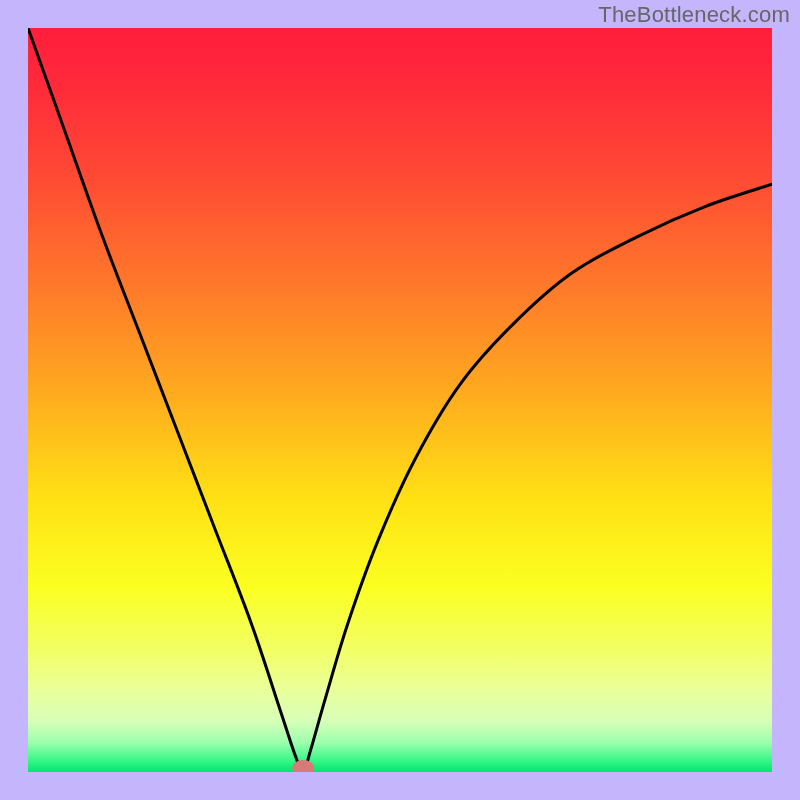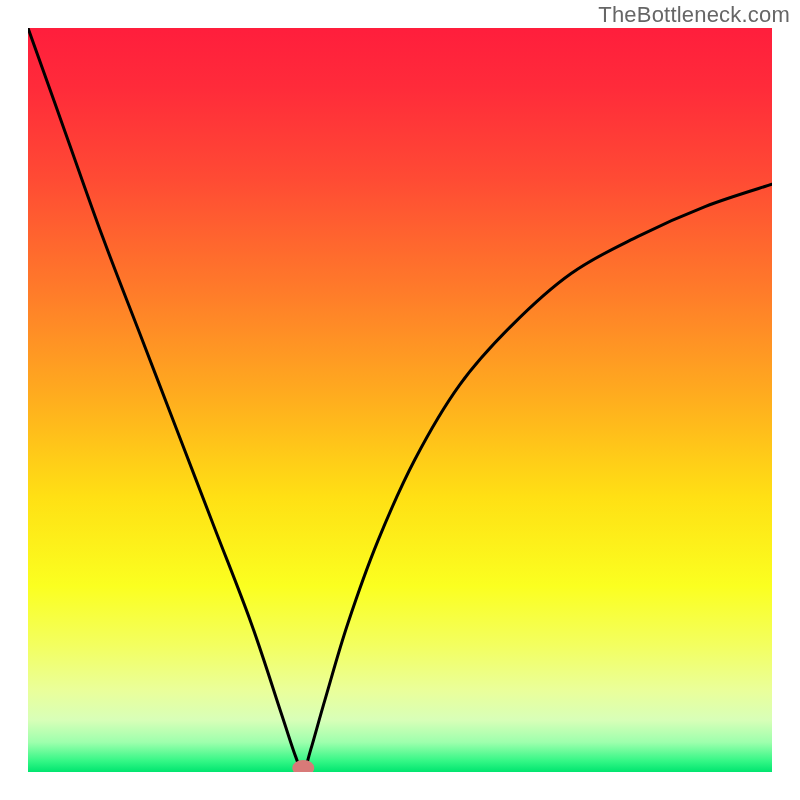--- a/index.html
+++ b/index.html
@@ -1,20 +1,20 @@
 <!DOCTYPE html>
 <html><head>
 <meta charset="utf-8">
 <style>
   * { margin: 0; padding: 0; box-sizing: border-box; }
   html, body { width: 800px; height: 800px; overflow: hidden; background: #000; }
   .outer {
     width: 800px;
     height: 800px;
-    background: #ffffff;
+    background: #c4b5fd;
     position: relative;
   }
   .plot-area {
     position: absolute;
     left: 28px;
     top: 28px;
     width: 744px;
     height: 744px;
   }
   .watermark {

